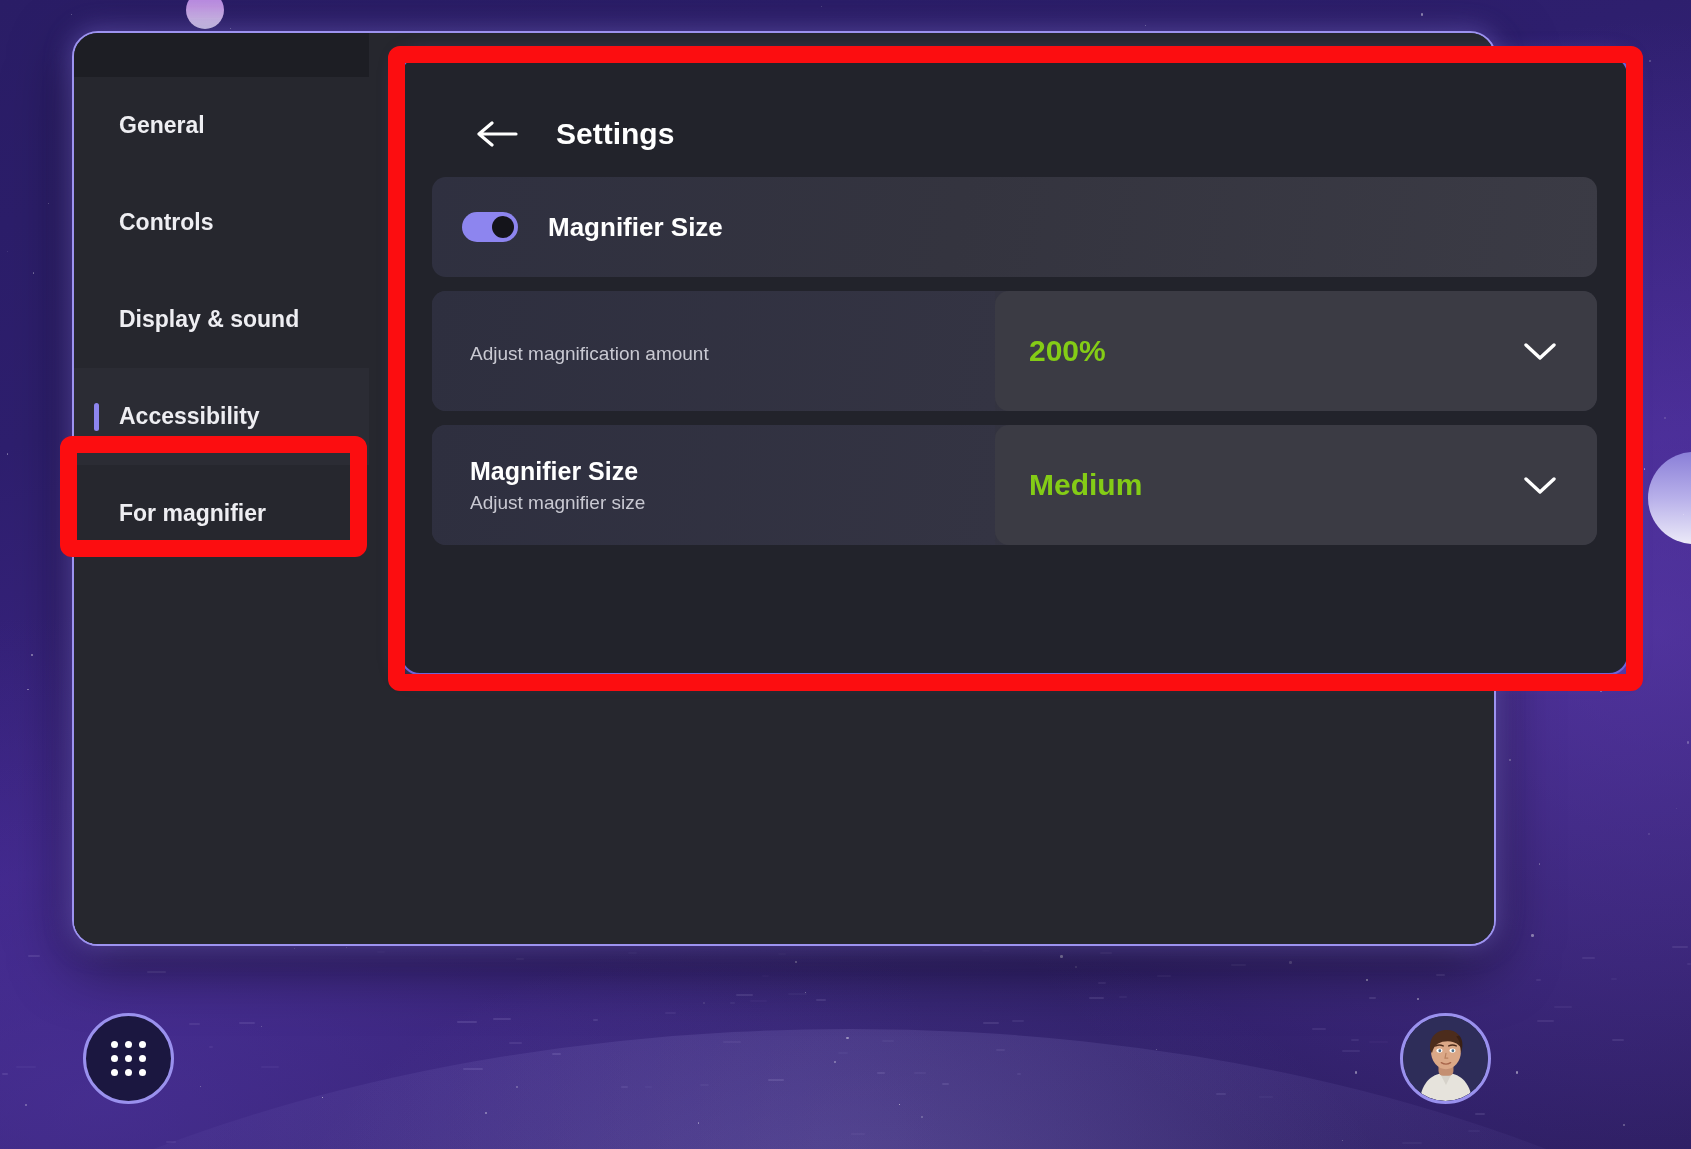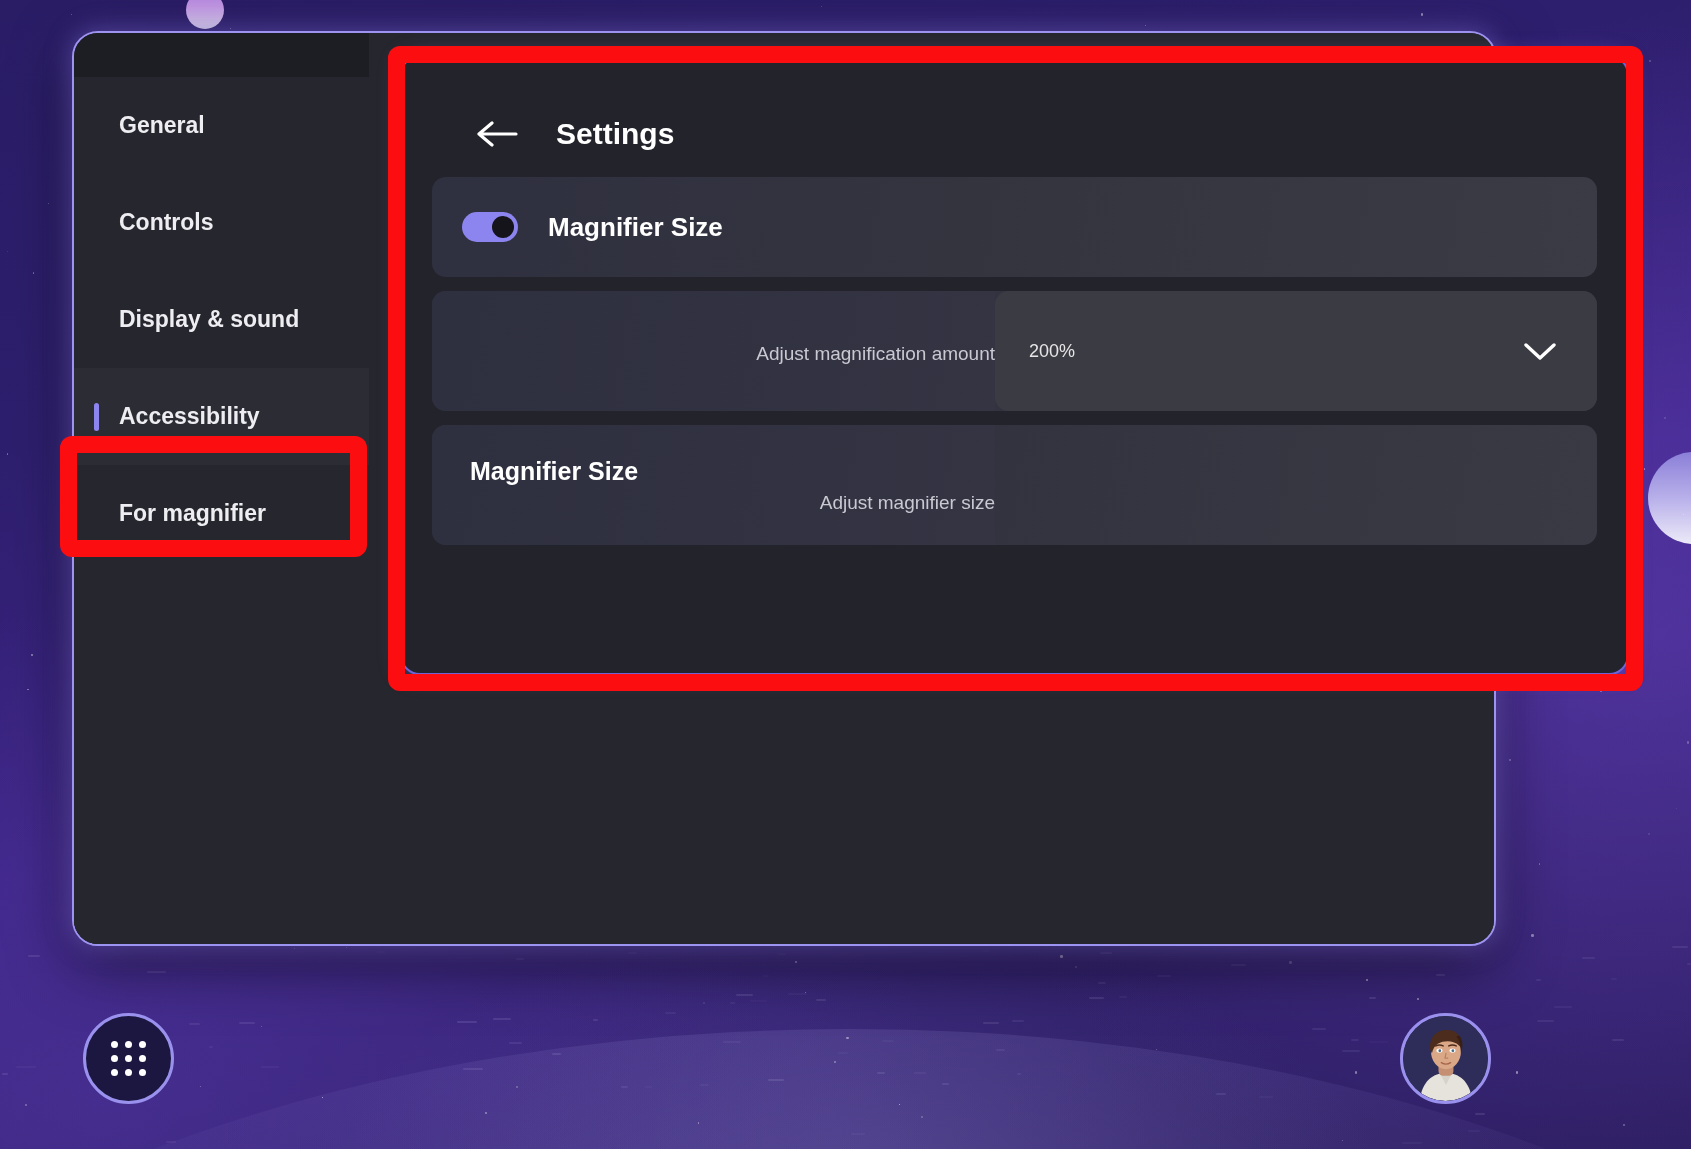--- a/index.html
+++ b/index.html
@@ -194,36 +194,35 @@
     color: #ffffff;
     font-size: 25px;
     font-weight: 700;
     line-height: 1.25;
   }
   .row-sub {
     color: #c9c9d2;
     font-size: 19px;
     font-weight: 400;
     margin-top: 5px;
-    text-align: right;
   }
   .row-dropdown {
     flex: 1;
     background: #3b3b44;
     border-radius: 14px;
     display: flex;
     align-items: center;
     justify-content: space-between;
     padding: 0 40px 0 34px;
     cursor: pointer;
   }
   .dd-value {
-    color: #e5e5e5;
-    font-size: 18px;
-    font-weight: 400;
+    color: #84cc16;
+    font-size: 30px;
+    font-weight: 700;
   }
   .chevron { width: 34px; height: 20px; flex: 0 0 34px; }
 
   
   .circle-btn {
     position: absolute;
     border-radius: 50%;
     border: 3px solid #9a91ee;
     box-sizing: border-box;
     overflow: hidden;
@@ -587,20 +586,26 @@
             <path d="M3 4 L17 17 L31 4" fill="none" stroke="#ffffff" stroke-width="3.4" stroke-linecap="round" stroke-linejoin="round"></path>
           </svg>
         </div>
       </div>
 
       <div class="row row-split">
         <div class="row-left">
           <div class="row-title">Magnifier Size</div>
           <div class="row-sub">Adjust magnifier size</div>
         </div>
+        <div class="row-dropdown">
+          <span class="dd-value">Medium</span>
+          <svg class="chevron" viewBox="0 0 34 20">
+            <path d="M3 4 L17 17 L31 4" fill="none" stroke="#ffffff" stroke-width="3.4" stroke-linecap="round" stroke-linejoin="round"></path>
+          </svg>
+        </div>
       </div>
 
     </div>
   </div>
 
   <div class="circle-btn" id="apps-button">
     <div id="apps-grid">
       <i></i>
         <i></i>
         <i></i>

